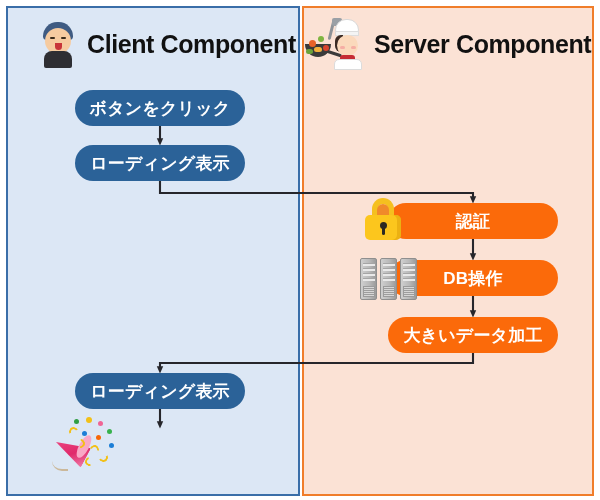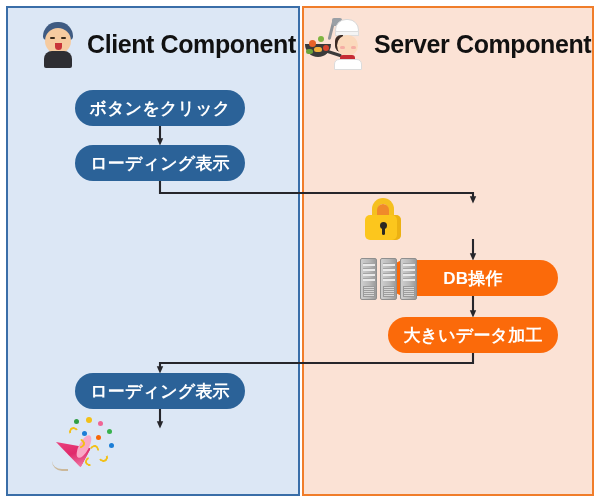--- a/index.html
+++ b/index.html
@@ -302,20 +302,21 @@
       <path d="M473,353 L473,363 L160,363 L160,370" marker-end="url(#arrow)"></path>
 
       <path d="M160,409 L160,425" marker-end="url(#arrow)"></path>
     </g>
   </svg>
 
   <div class="node blue" id="node-click">ボタンをクリック</div>
   <div class="node blue" id="node-loading">ローディング表示</div>
   <div class="node blue" id="node-small">ローディング表示</div>
 
+  <div class="node orange" id="node-auth">認証</div>
   <div class="node orange" id="node-bigdata">大きいデータ加工</div>
   <div class="node orange" id="node-db">DB操作</div>
 
   <div class="node-icon art lock" id="icon-lock">
     <div class="shackle"></div>
       <div class="shackle-in"></div>
     <div class="body"></div>
       <div class="keyhole"></div>
       <div class="keyslot"></div>
   </div>

